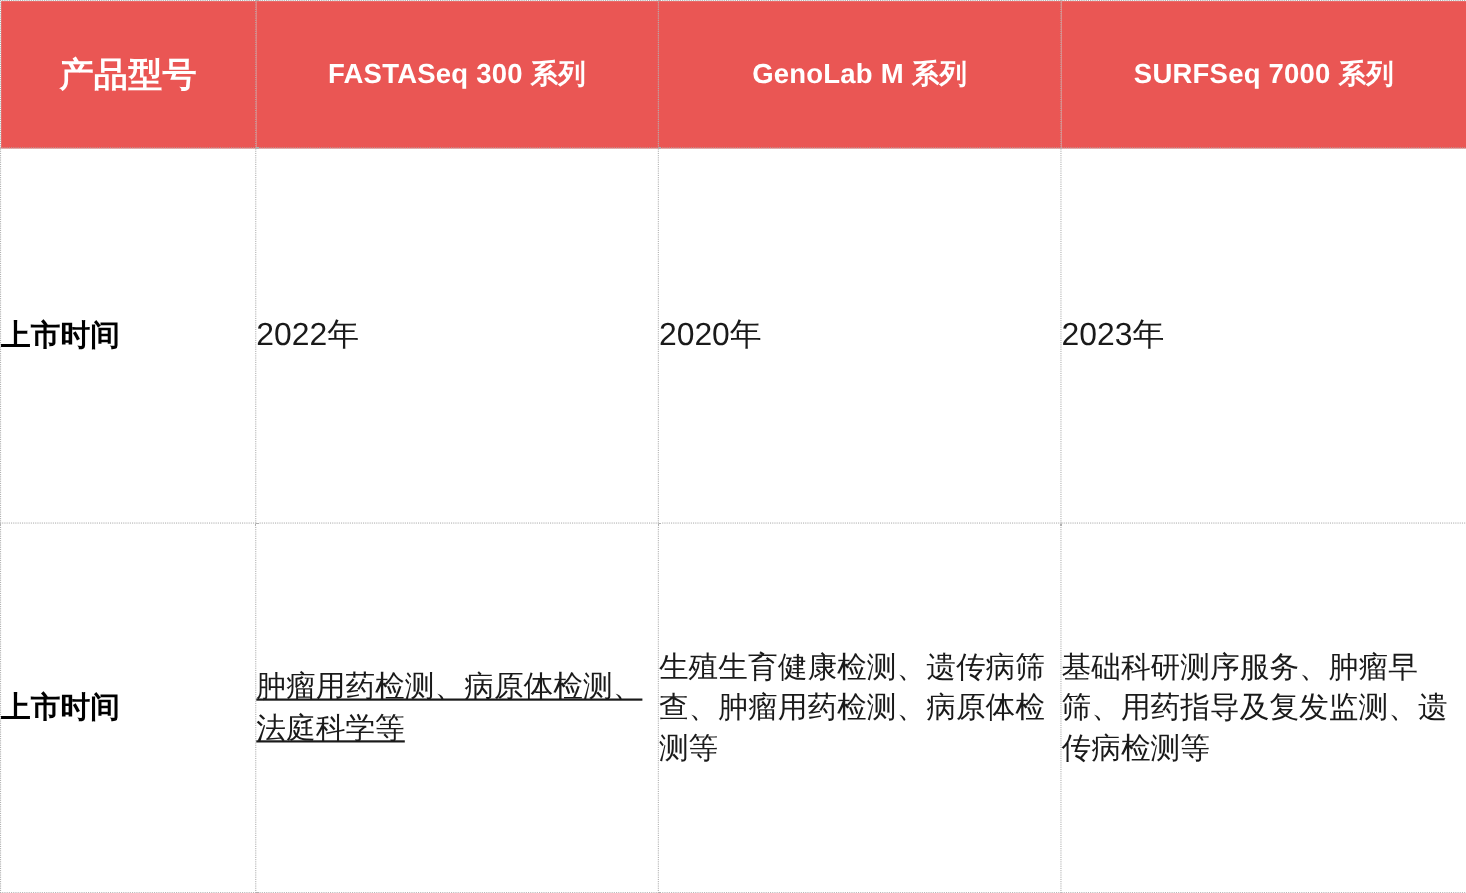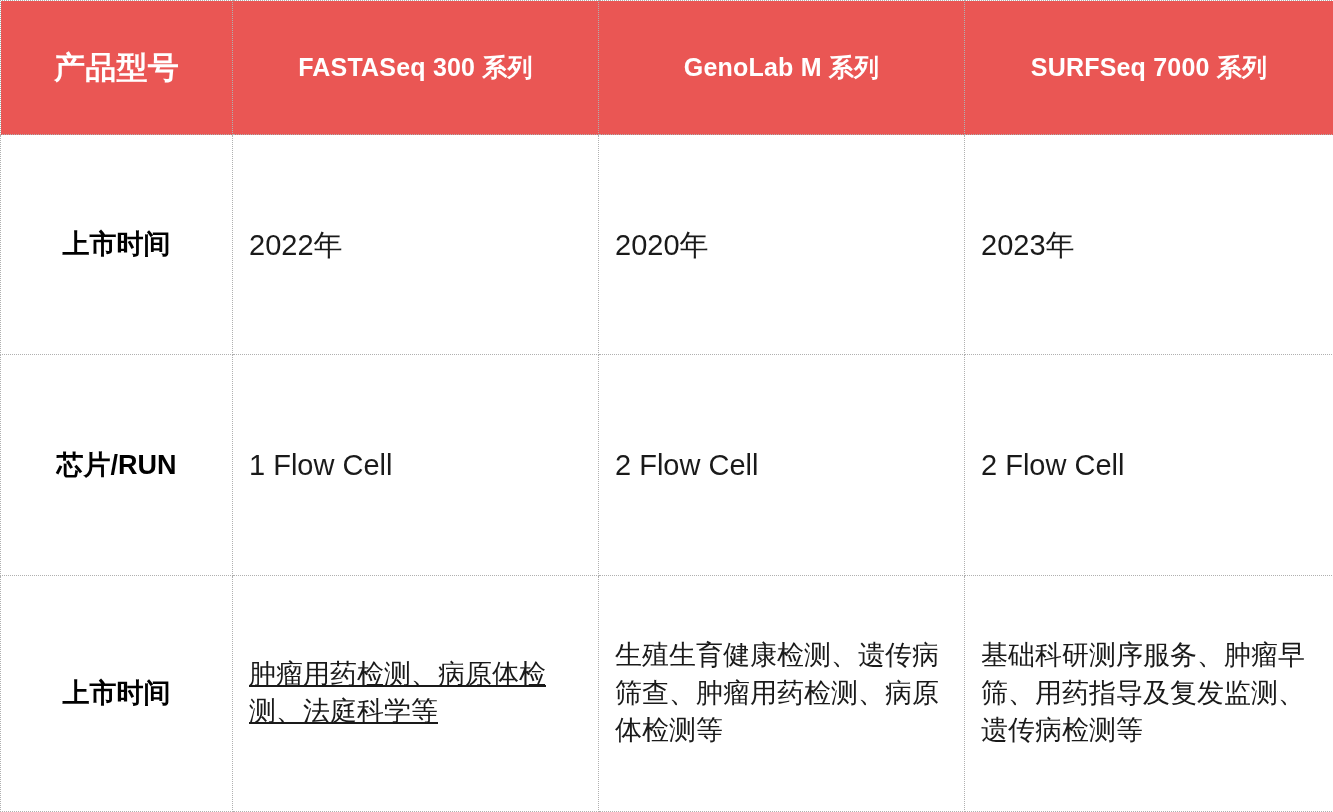--- a/index.html
+++ b/index.html
@@ -20,21 +20,21 @@
     width: 1333px;
     height: 812px;
     border-collapse: collapse;
     table-layout: fixed;
   }
 
   
   #comparison-table td,
   #comparison-table th {
     border: 1px dotted #b0b0b0;
-    padding: 16px;
+    padding: 0;
     margin: 0;
     box-sizing: border-box;
   }
 
   
   col.c-label  { width: 232px; }
   col.c-prod1  { width: 366px; }
   col.c-prod2  { width: 366px; }
   col.c-prod3  { width: 369px; }
 
@@ -52,21 +52,21 @@
     padding: 4px 8px;
   }
   th.head-cell.head-label { font-size: 31px; }
   th.head-cell.head-model { font-size: 25px; }
 
   
   tbody tr { height: 135px; }
   tbody tr.row-apps { height: 133px; }
 
   td.label-cell {
-    text-align: center;
+    text-align: left;
     vertical-align: middle;
     font-weight: bold;
     font-size: 27px;
     color: #000000;
     line-height: 1.2;
     padding: 4px 6px;
   }
 
   td.value-cell {
     text-align: left;
@@ -114,26 +114,20 @@
   <tbody>
 
     <tr class="row-launch">
       <td class="label-cell">上市时间</td>
       <td class="value-cell">2022年</td>
       <td class="value-cell">2020年</td>
       <td class="value-cell">2023年</td>
     </tr>
 
 
-    <tr class="row-chip">
-      <td class="label-cell">芯片/RUN</td>
-      <td class="value-cell">1 Flow Cell</td>
-      <td class="value-cell">2 Flow Cell</td>
-      <td class="value-cell">2 Flow Cell</td>
-    </tr>
 
 
     <tr class="row-apps">
       <td class="label-cell">上市时间</td>
       <td class="value-cell wrap-cell first-wrap">肿瘤用药检测、病原体检测、法庭科学等</td>
       <td class="value-cell wrap-cell">生殖生育健康检测、遗传病筛查、肿瘤用药检测、病原体检测等</td>
       <td class="value-cell wrap-cell">基础科研测序服务、肿瘤早筛、用药指导及复发监测、遗传病检测等</td>
     </tr>
 
   </tbody>

